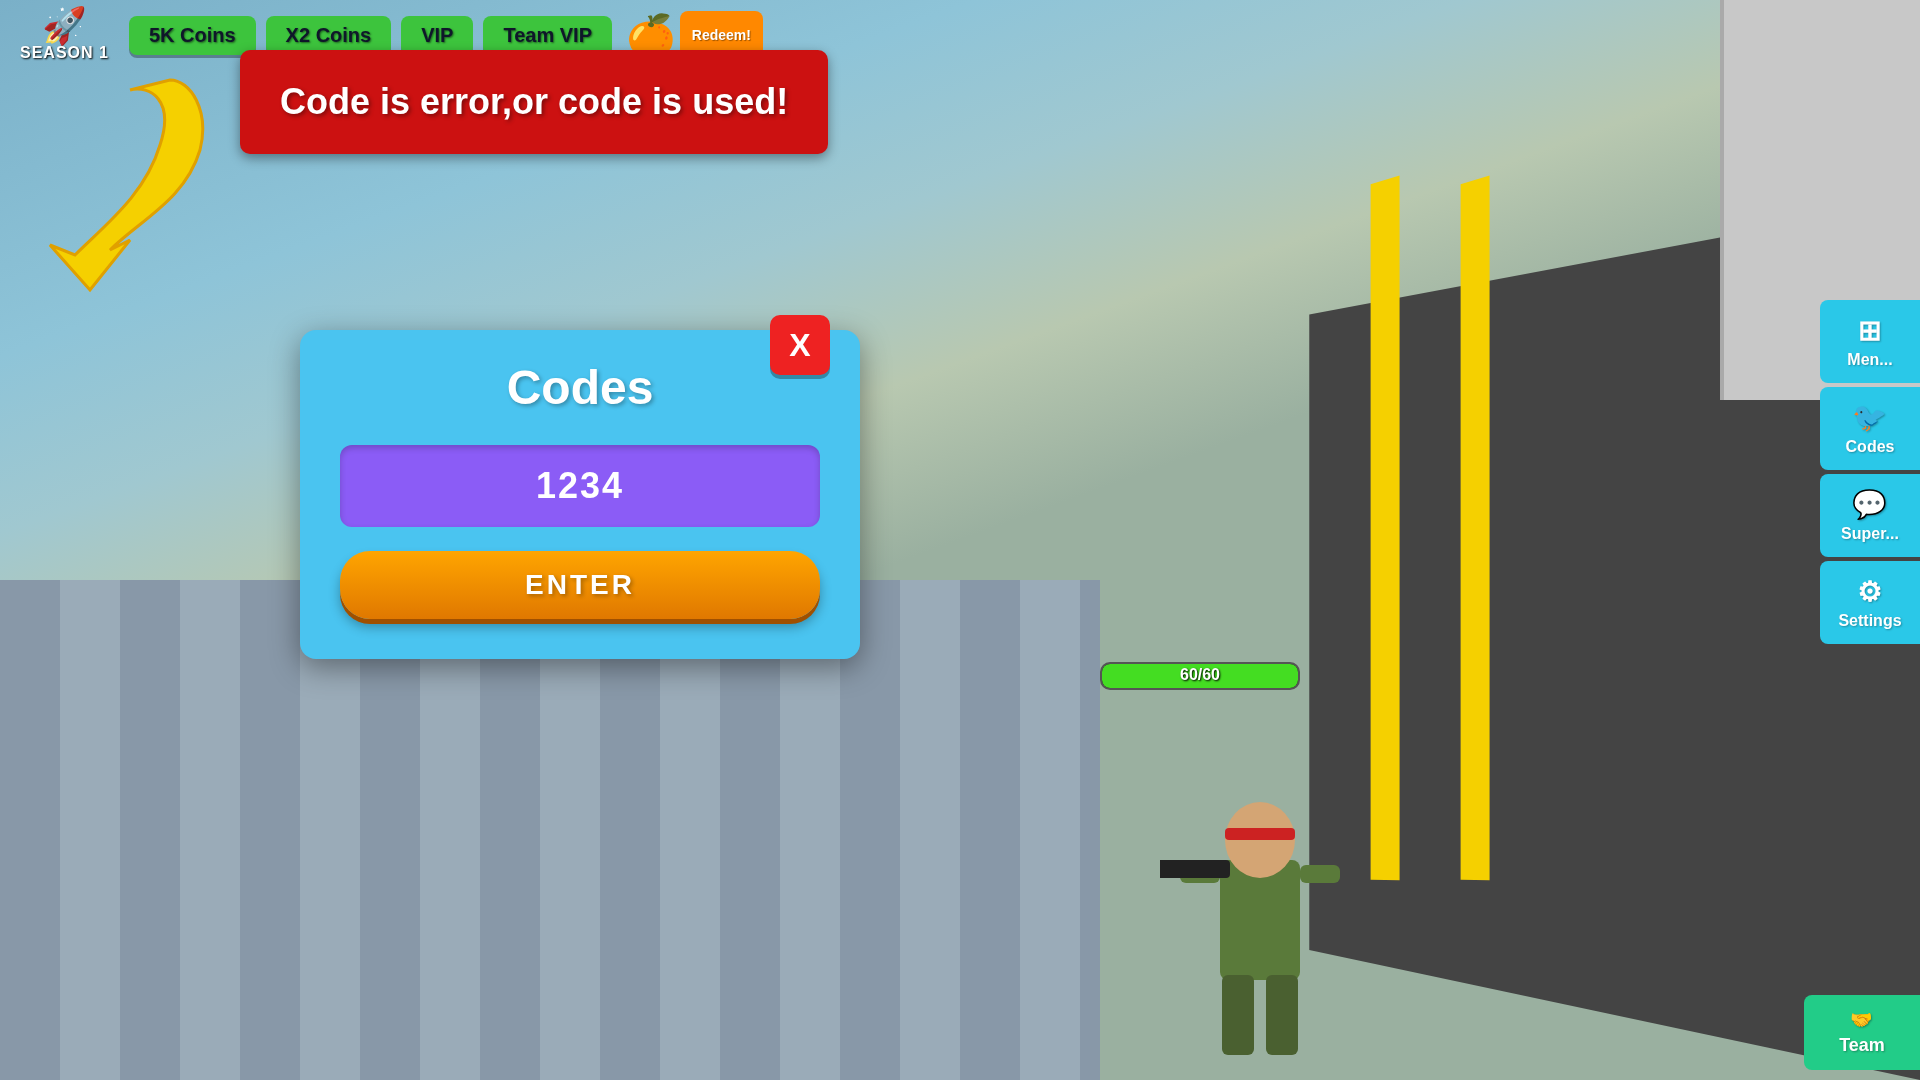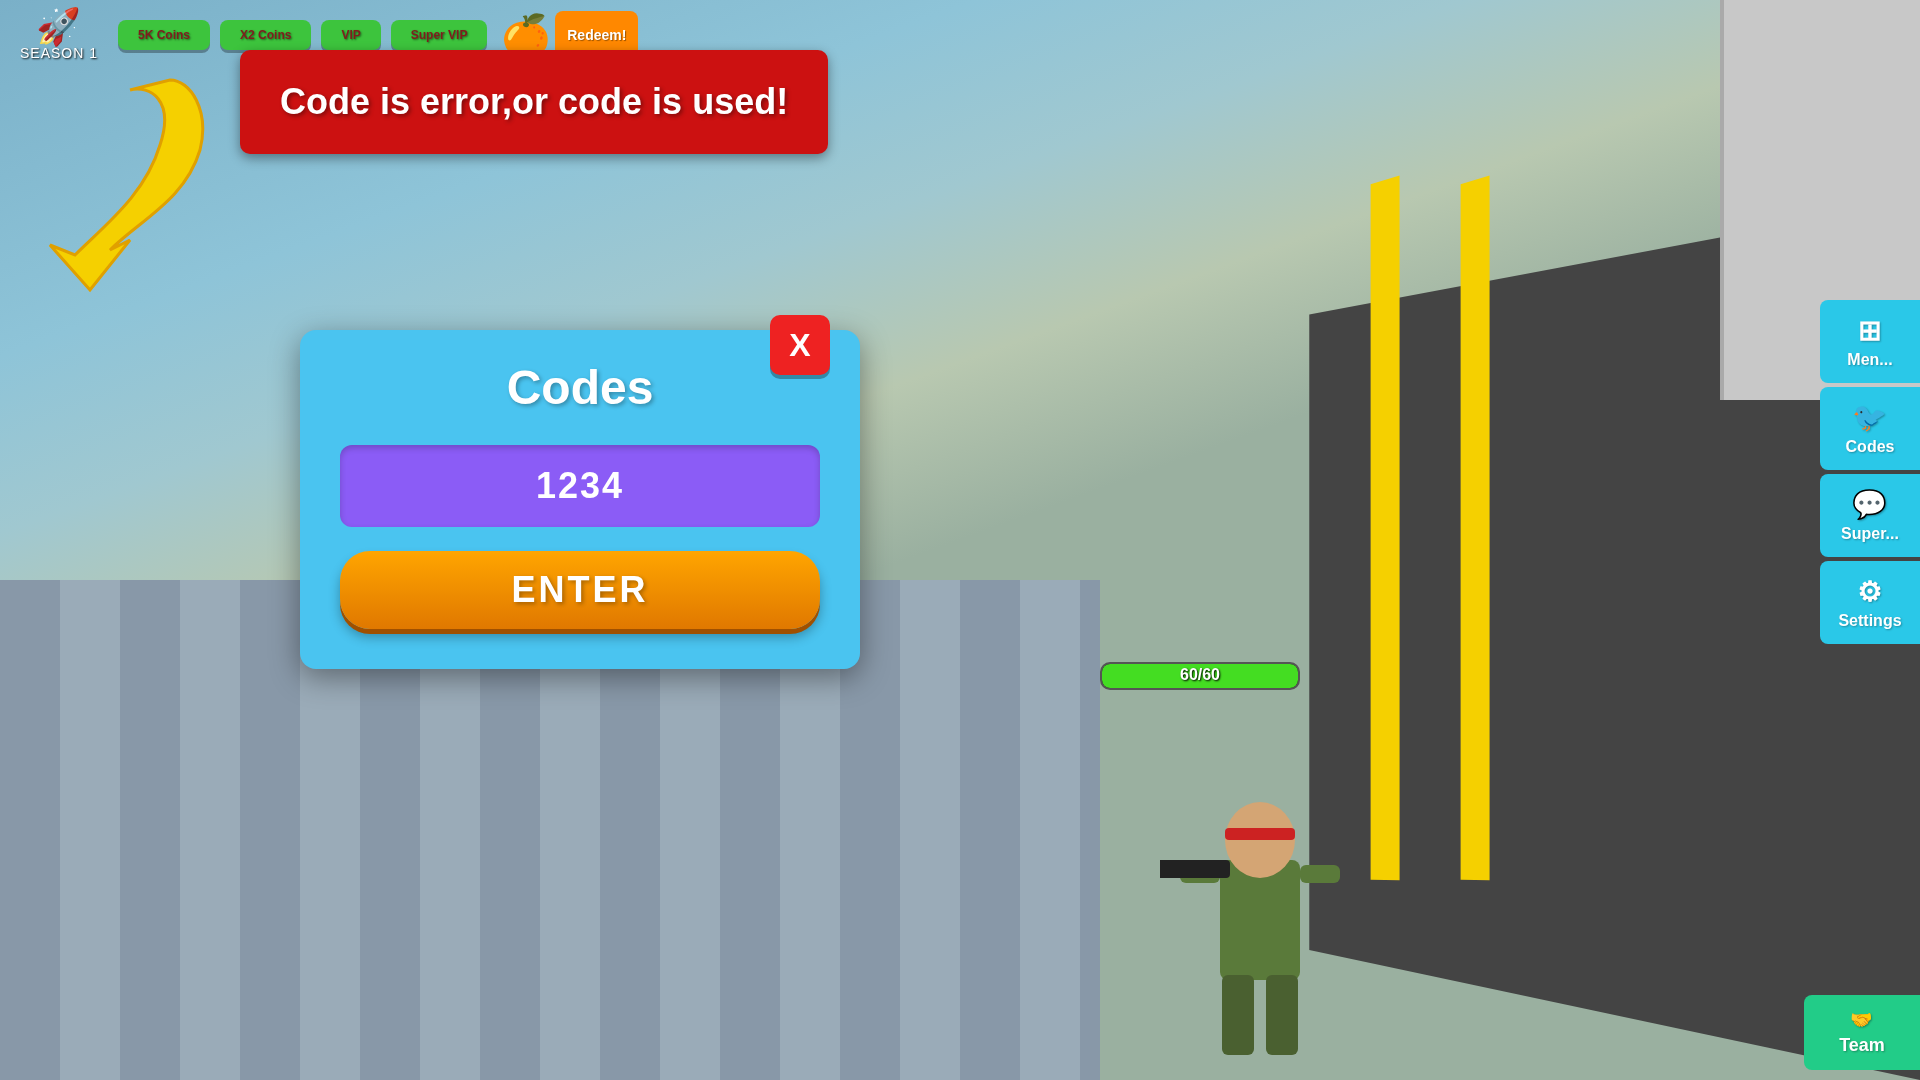--- a/index.html
+++ b/index.html
@@ -105,33 +105,33 @@
       margin-right: 10px;
     }
 
     .rocket-icon {
       font-size: 36px;
       line-height: 1;
     }
 
     .season-text {
       color: white;
-      font-size: 14px;
-      font-weight: normal;
+      font-size: 16px;
+      font-weight: bold;
       text-shadow: 1px 1px 2px #000;
       letter-spacing: 1px;
     }
 
     .hud-btn {
       padding: 8px 20px;
       border-radius: 8px;
       border: none;
-      font-size: 12px;
-      font-weight: 900;
-      color: #7f1d1d;
+      font-size: 20px;
+      font-weight: 900;
+      color: #0f172a;
       cursor: pointer;
       text-shadow: 1px 1px 2px rgba(0,0,0,0.5);
       box-shadow: 0 3px 0 rgba(0,0,0,0.3);
     }
 
     .btn-green { background: #3dc43d; }
 
     .redeem-container {
       display: flex;
       align-items: center;
@@ -234,21 +234,21 @@
       letter-spacing: 2px;
     }
 
     .enter-btn {
       width: 100%;
       background: linear-gradient(180deg, #ffa500 0%, #e07800 100%);
       border: none;
       border-radius: 30px;
       padding: 18px;
       color: white;
-      font-size: 36px;
+      font-size: 28px;
       font-weight: 900;
       cursor: pointer;
       text-shadow: 2px 2px 4px rgba(0,0,0,0.3);
       box-shadow: 0 5px 0 #a05000, 0 8px 12px rgba(0,0,0,0.3);
       letter-spacing: 3px;
       transition: transform 0.1s;
     }
 
     
     .right-sidebar {
@@ -378,21 +378,21 @@
 <div class="building-right"></div>
 
 <div class="top-hud">
   <div class="season-badge">
     <span class="rocket-icon">🚀</span>
     <span class="season-text">SEASON 1</span>
   </div>
   <button class="hud-btn btn-green">5K Coins</button>
   <button class="hud-btn btn-green">X2 Coins</button>
   <button class="hud-btn btn-green">VIP</button>
-  <button class="hud-btn btn-green">Super VIP</button>
+  <button class="hud-btn btn-green">Team VIP</button>
   <div class="redeem-container">
     <span class="redeem-icon">🍊</span>
     <button class="redeem-btn">Redeem!</button>
   </div>
 </div>
 
 <div class="error-banner">Code is error,or code is used!</div>
 
 <svg class="arrow-svg" viewBox="0 0 190 230" xmlns="http://www.w3.org/2000/svg">
   <path d="M 140 10 C 160 10, 180 40, 170 80 C 155 130, 110 150, 80 180 L 100 170 L 60 220 L 20 175 L 45 185 C 75 155, 115 125, 130 75 C 145 30, 120 15, 100 20 Z" fill="#f5d000" stroke="#e0a000" stroke-width="3"></path>

